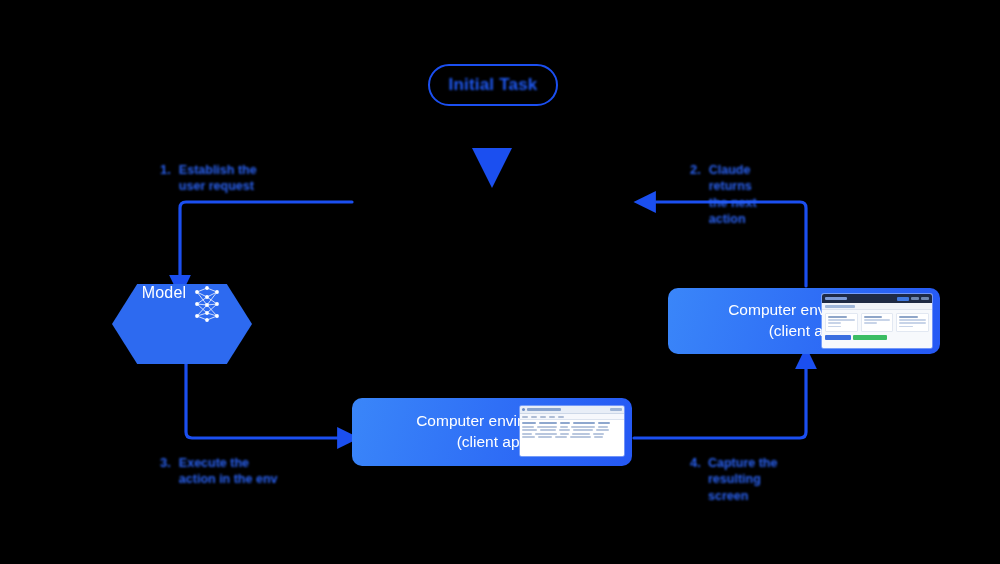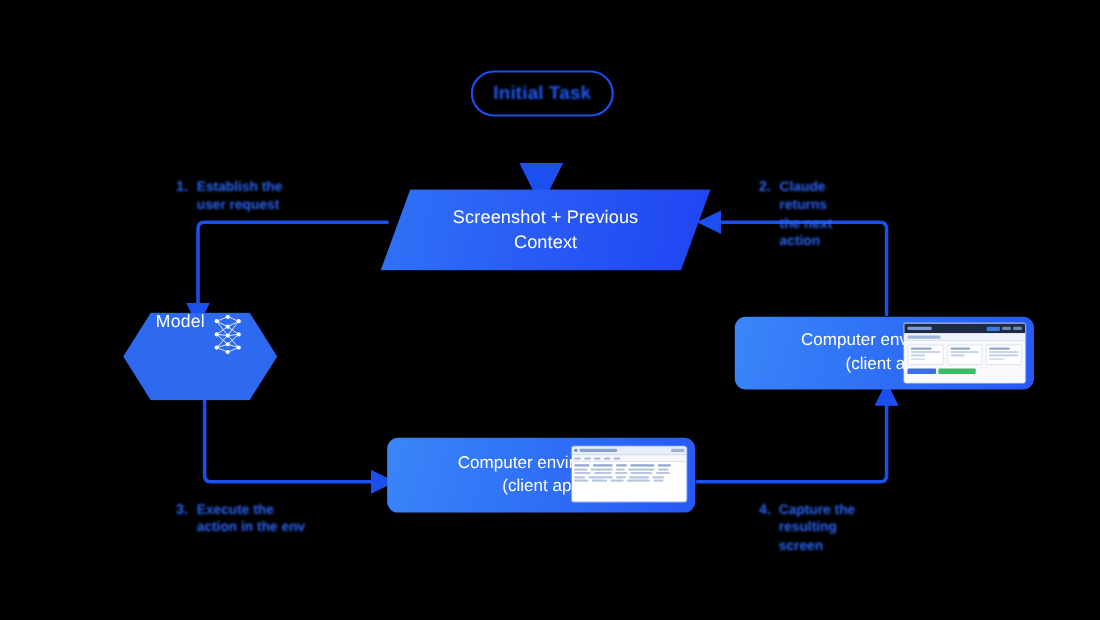--- a/index.html
+++ b/index.html
@@ -164,26 +164,20 @@
 
     <path d="M634,438 L800,438 Q806,438 806,432 L806,358" fill="none" stroke="#1b4ff0" stroke-width="3.2" stroke-linecap="round" marker-end="url(#arrHeadBlue)"></path>
 
     <path d="M806,286 L806,208 Q806,202 800,202 L645,202" fill="none" stroke="#1b4ff0" stroke-width="3.2" stroke-linecap="round" marker-end="url(#arrHeadBlue)"></path>
   </svg>
 
   <div class="pill">
     <span class="pill-label">Initial Task</span>
   </div>
 
-  <div class="para">
-    <div class="para-label">
-      <span>Screenshot + Previous</span><br>
-      <span>Context</span>
-    </div>
-  </div>
 
   <div class="hex">
     <span class="hex-label">Model</span>
     <svg class="nn-icon" viewBox="0 0 30 40">
       <g stroke="#ffffff" stroke-width="0.8" opacity="0.95">
         <line x1="5" y1="8" x2="15" y2="4"></line>
           <line x1="5" y1="8" x2="15" y2="13"></line>
         <line x1="5" y1="8" x2="15" y2="21"></line>
         <line x1="5" y1="20" x2="15" y2="13"></line>
           <line x1="5" y1="20" x2="15" y2="21"></line>

